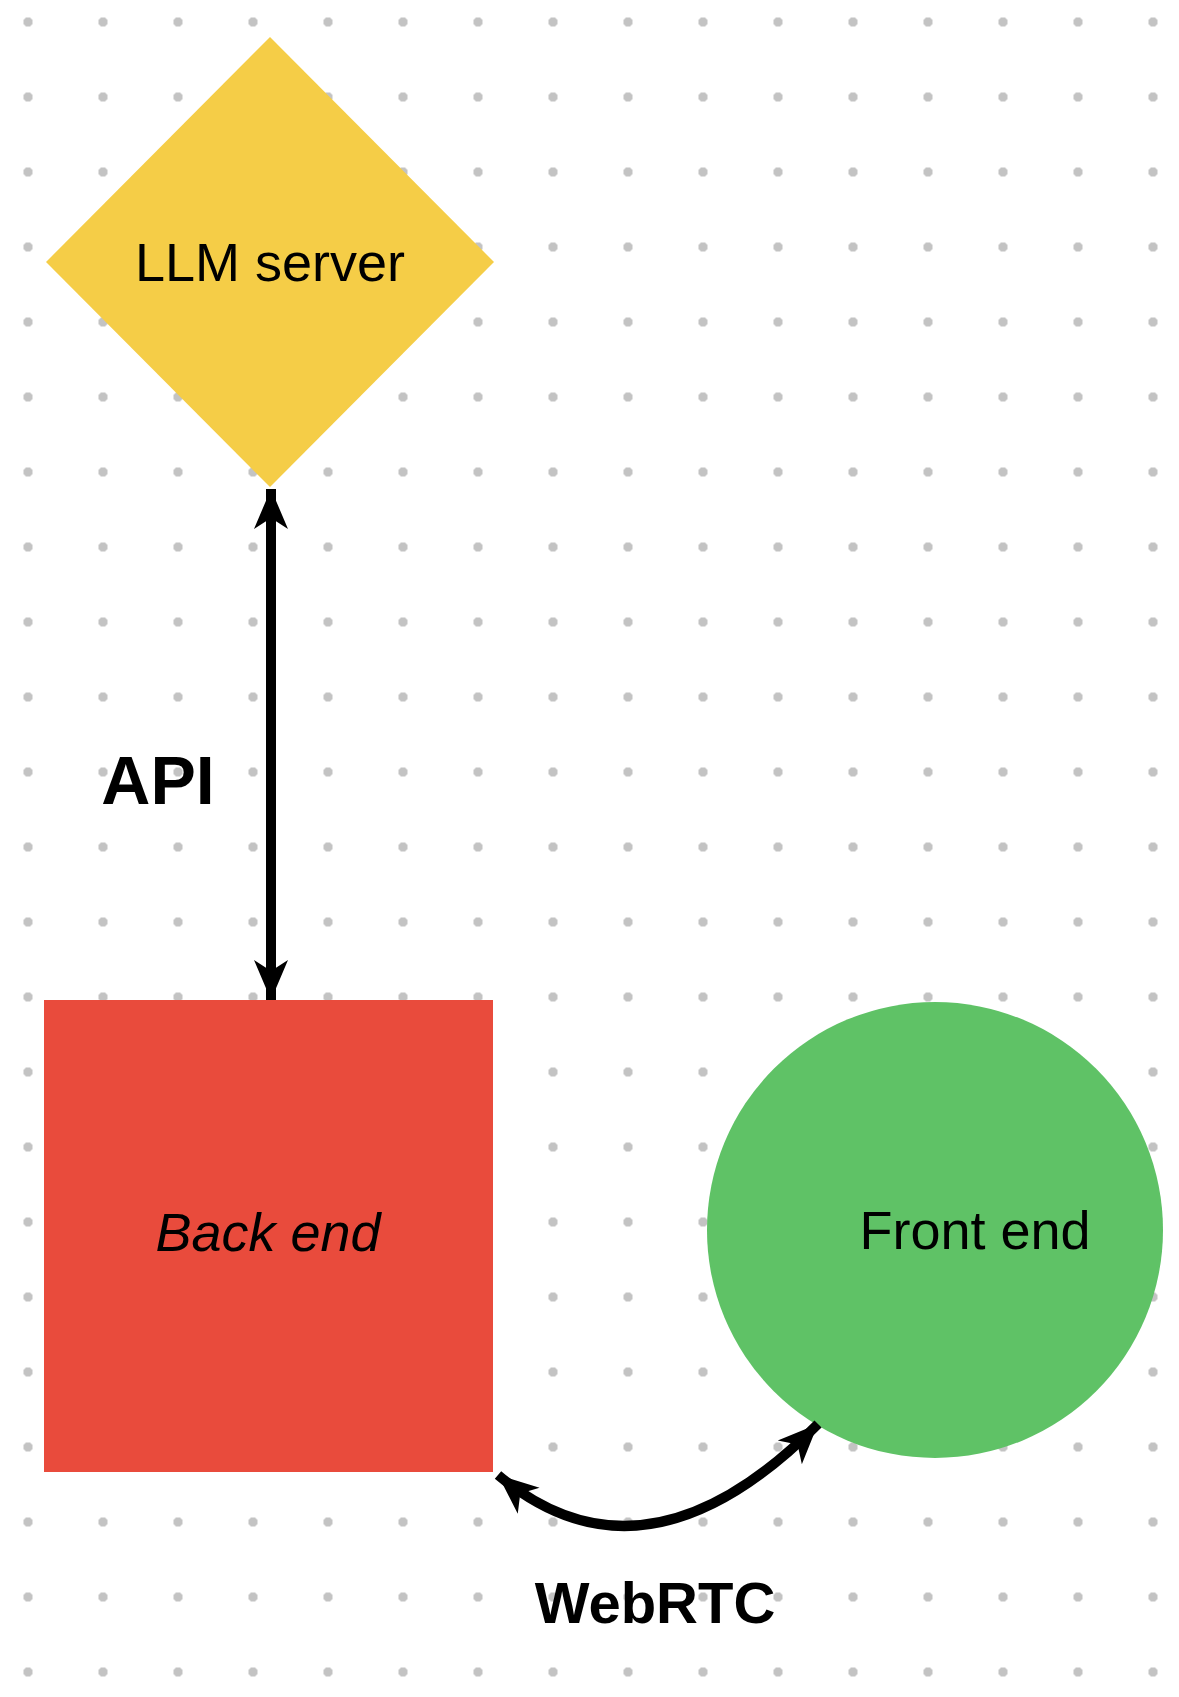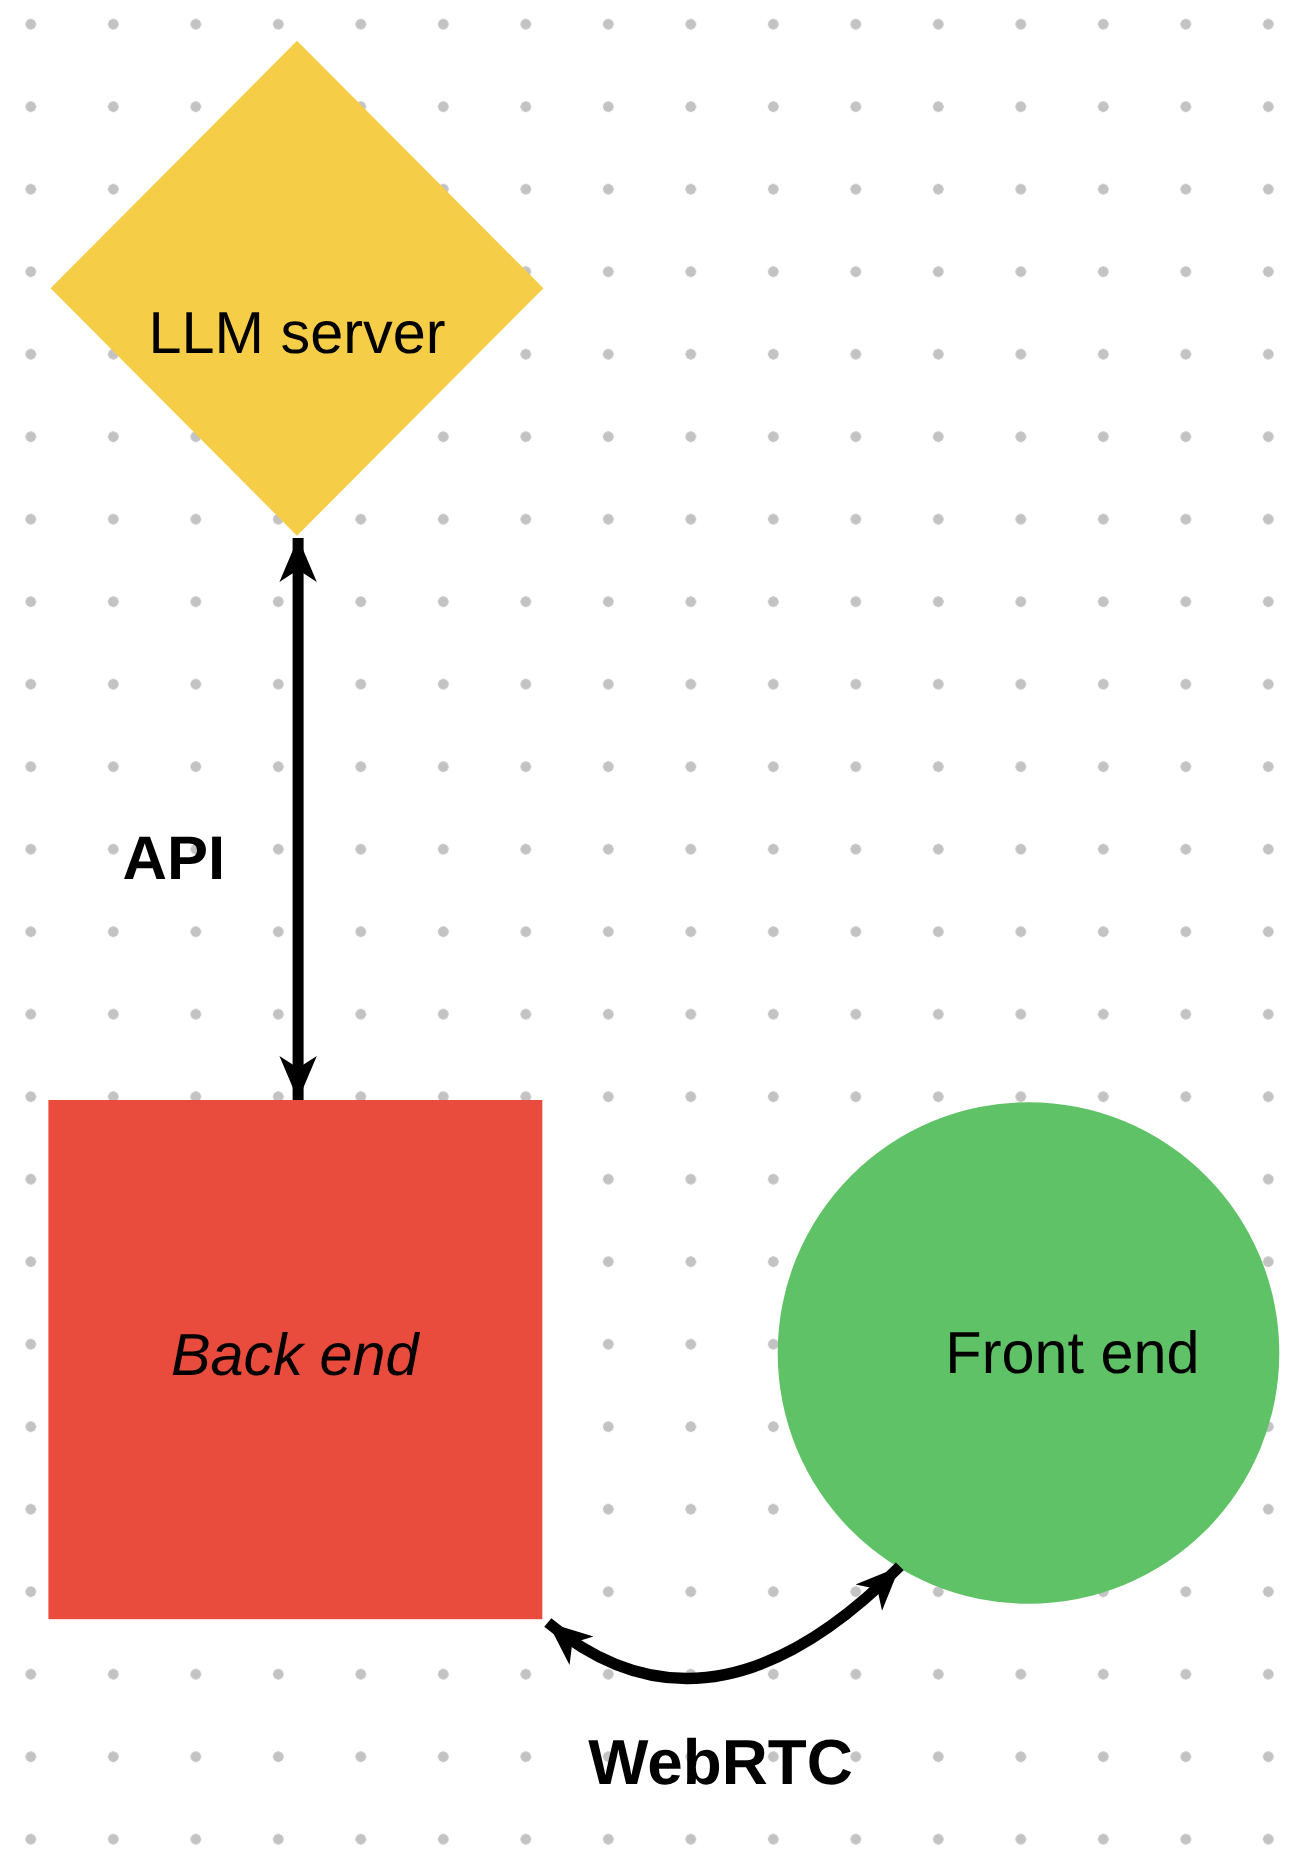--- a/index.html
+++ b/index.html
@@ -36,24 +36,24 @@
     white-space: nowrap;
     text-align: center;
   }
   .node-label {
     font-size: 54px;
     font-weight: 400;
   }
   .edge-label {
     font-weight: 700;
   }
-  .label-llm    { left: 270px;  top: 262px; margin-top: 41px;  }
+  .label-llm    { left: 270px;  top: 262px;  }
   .label-back   { left: 268px;  top: 1232px; font-style: italic; }
   .label-front  { left: 932px;  top: 1230px; margin-left: 43px; }
-  .label-api    { left: 158px;  top: 780px;  font-size: 56px; }
+  .label-api    { left: 158px;  top: 780px;  font-size: 68px; }
   .label-webrtc { left: 655px;  top: 1602px; font-size: 58px; }
 </style>
 </head>
 <body>
 
 <div class="dot-grid"></div>
 
 <svg class="diagram" viewBox="0 0 1179 1697" xmlns="http://www.w3.org/2000/svg">
   <defs>
     <marker id="arrowhead" viewBox="0 0 40 36" refX="40" refY="18" markerWidth="40" markerHeight="36" markerUnits="userSpaceOnUse" orient="auto-start-reverse">

